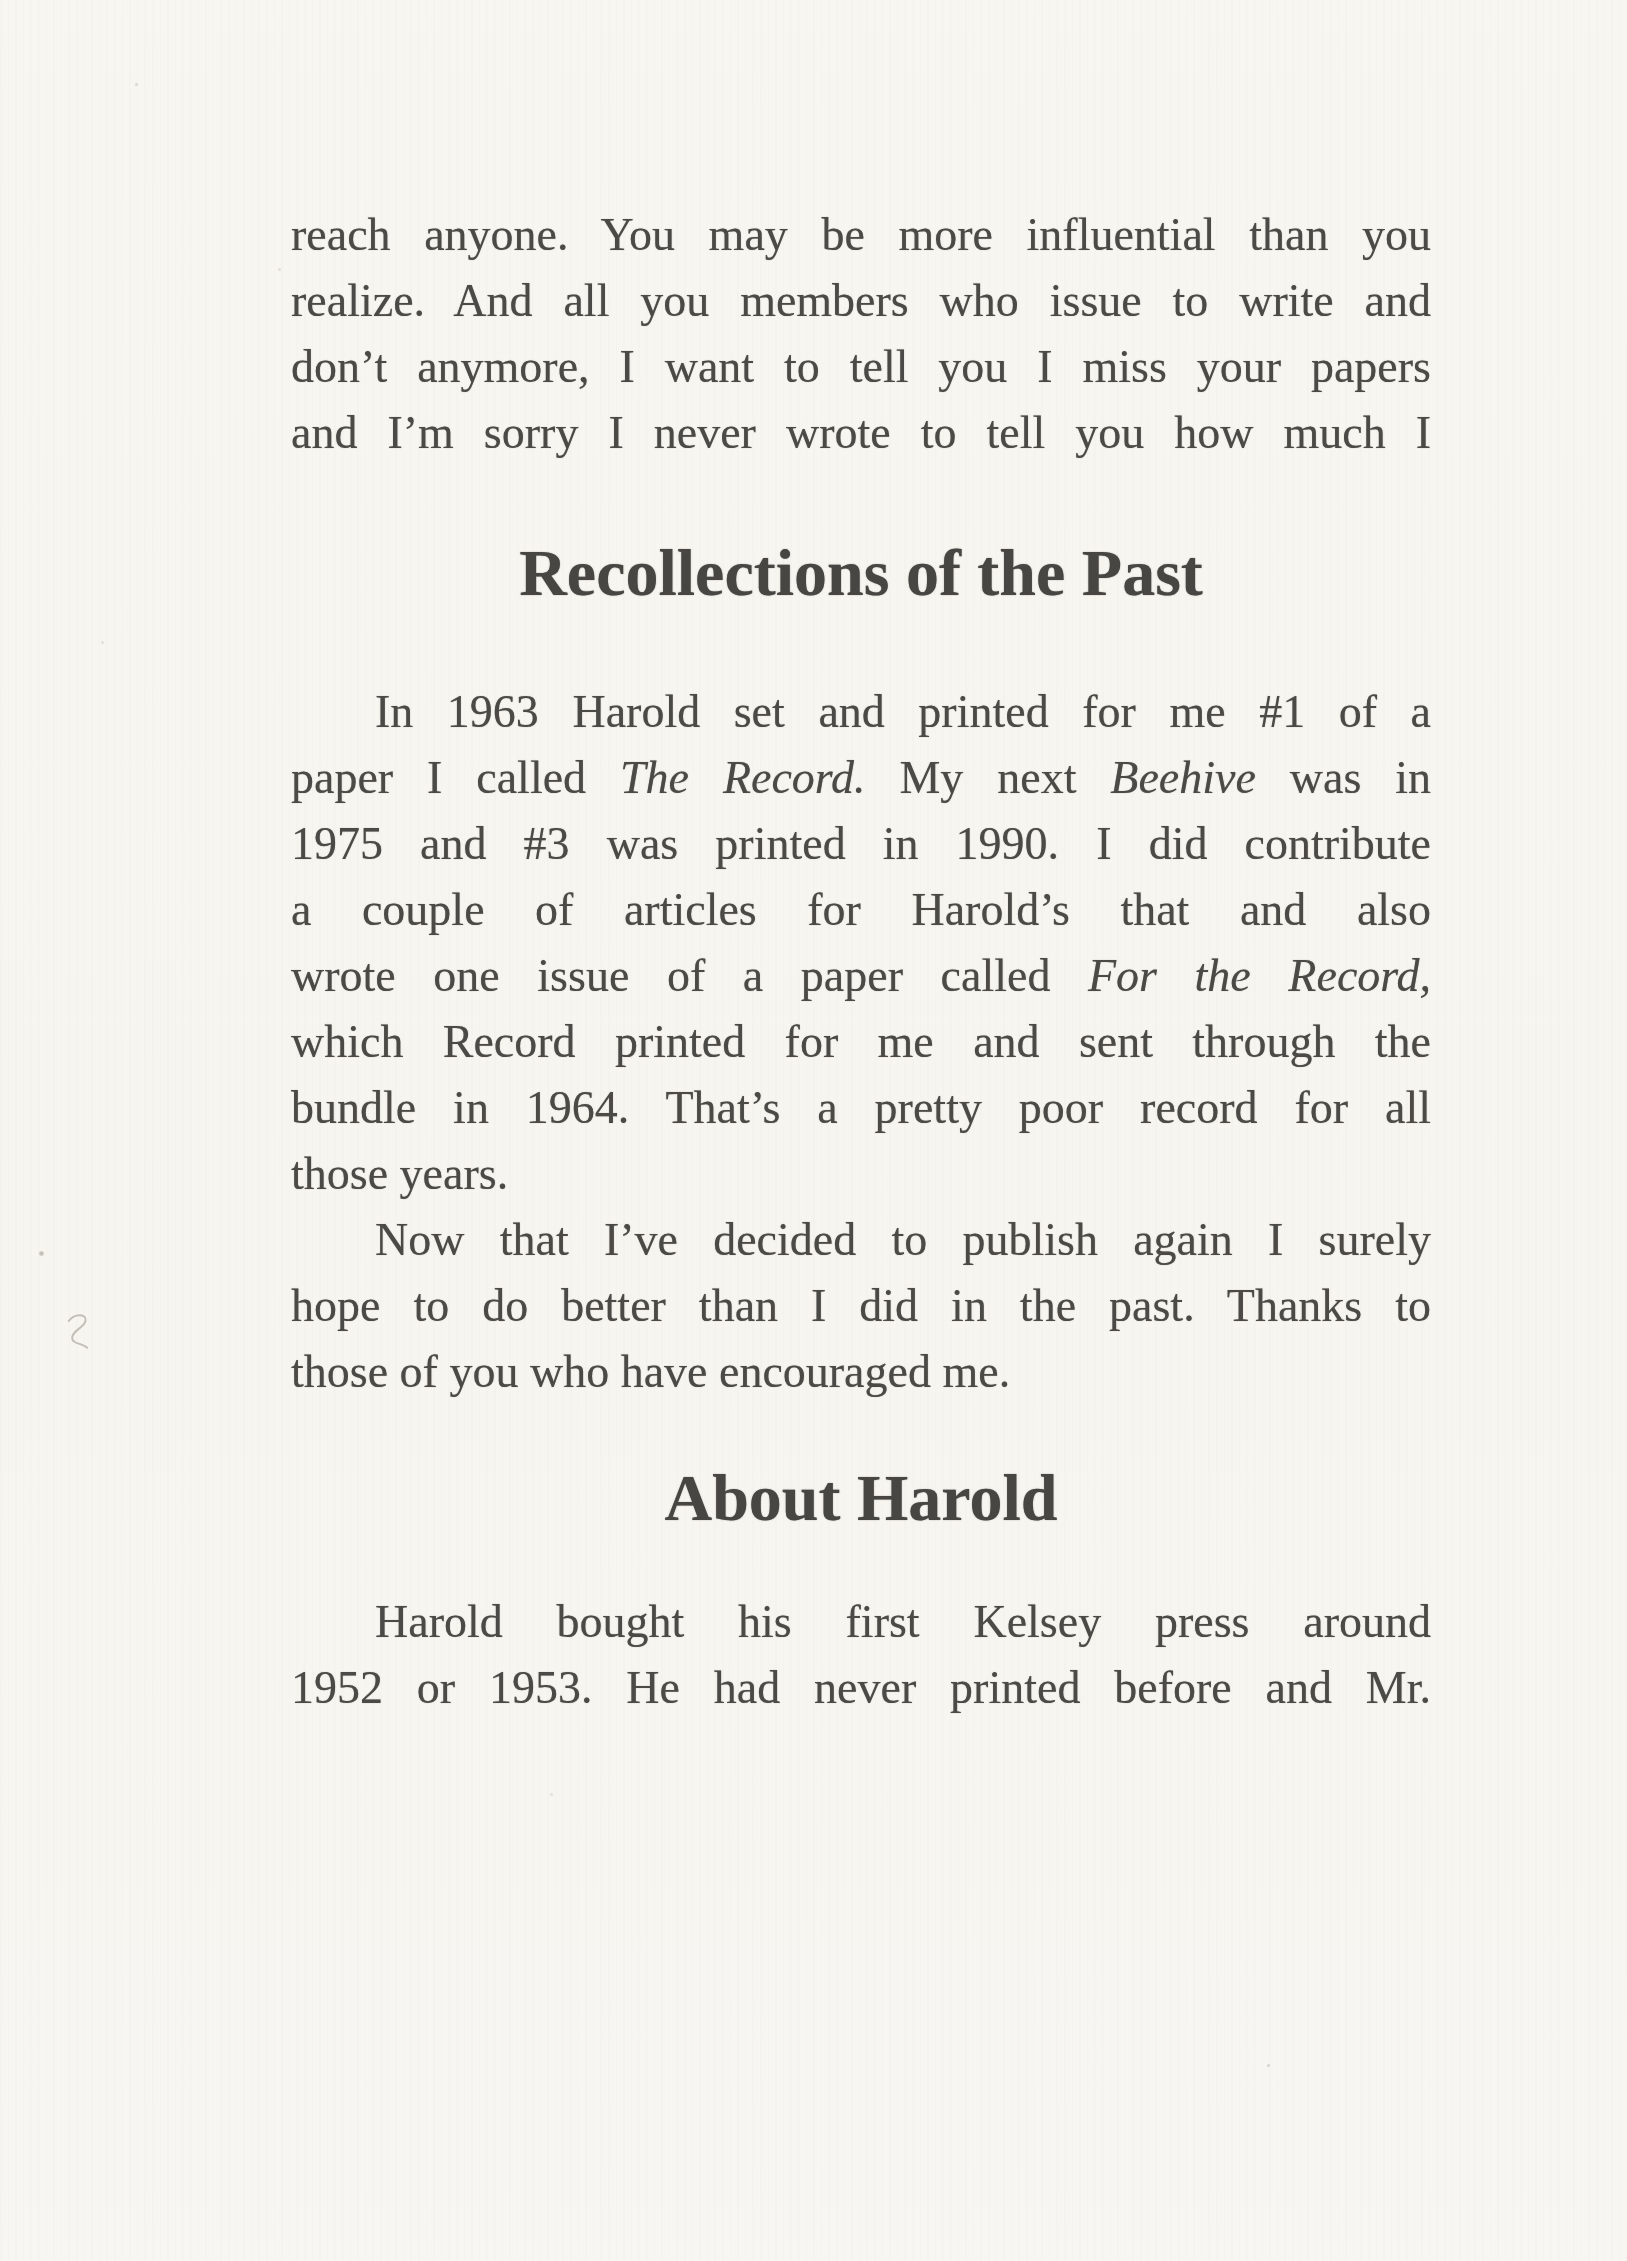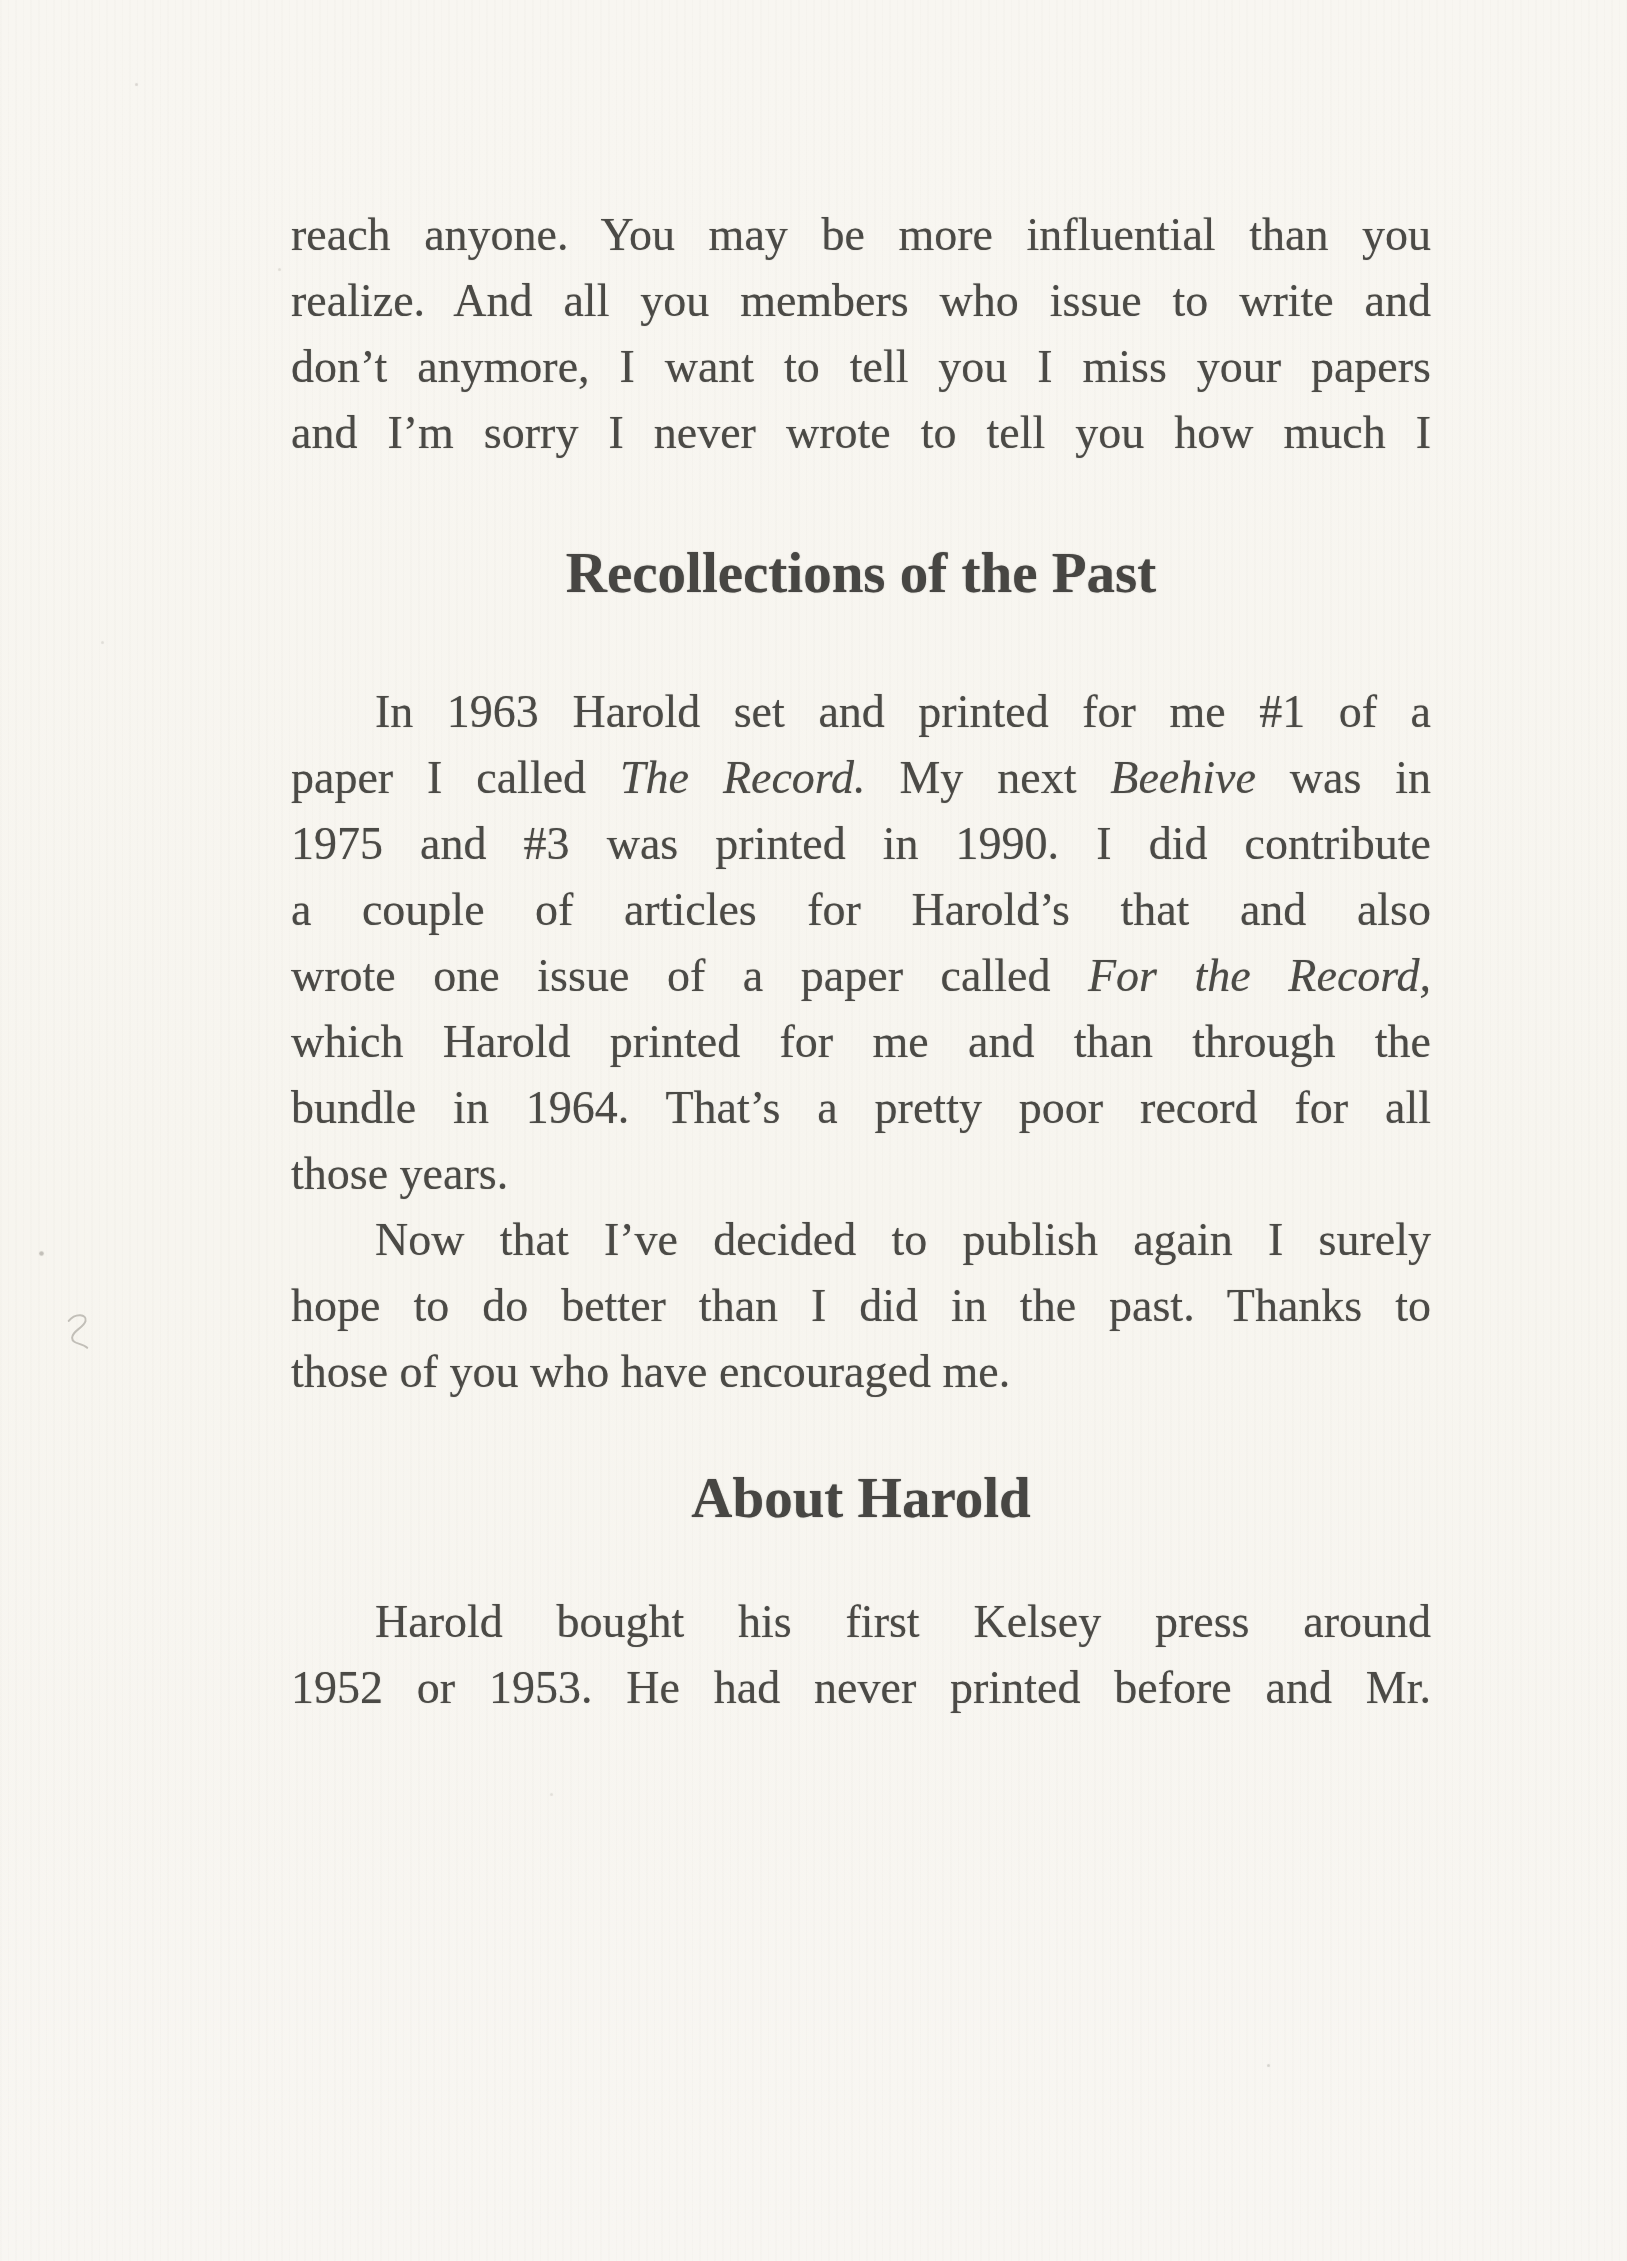--- a/index.html
+++ b/index.html
@@ -25,21 +25,21 @@
     line-height: 66px;
     text-shadow: 0 0 1px rgba(75,74,70,0.55);
   }
   .para { margin: 0; }
   .para-first { margin-top: 202px; }
   .line { text-align: justify; text-align-last: justify; white-space: normal; }
   .line.last { text-align-last: left; }
   .line.indent { text-indent: 84px; }
   .heading {
     margin: 0;
-    font-size: 57px;
+    font-size: 66px;
     line-height: 67px;
     font-weight: bold;
     text-align: center;
     color: #474643;
     text-shadow: 0 0 1.2px rgba(70,69,64,0.6);
   }
   .heading-1 { margin-top: 73px; margin-bottom: 73px; }
   .heading-2 { margin-top: 59px; margin-bottom: 58px; }
   .it { font-style: italic; }
   .pencil-squiggle {
@@ -82,21 +82,21 @@
     </div>
 
     <h2 class="heading heading-1">Recollections of the Past</h2>
 
     <div class="para">
       <div class="line indent"><span>In 1963 Harold set and printed for me #1 of a</span></div>
       <div class="line"><span>paper I called </span><span class="it">The Record.</span><span> My next </span><span class="it">Beehive</span><span> was in</span></div>
       <div class="line"><span>1975 and #3 was printed in 1990. I did contribute</span></div>
       <div class="line"><span>a couple of articles for Harold’s that and also</span></div>
       <div class="line"><span>wrote one issue of a paper called </span><span class="it">For the Record,</span></div>
-      <div class="line"><span>which Harold printed for me and than through the</span></div>
+      <div class="line"><span>which Record printed for me and sent through the</span></div>
       <div class="line"><span>bundle in 1964. That’s a pretty poor record for all</span></div>
       <div class="line last"><span>those years.</span></div>
     </div>
 
     <div class="para">
       <div class="line indent"><span>Now that I’ve decided to publish again I surely</span></div>
       <div class="line"><span>hope to do better than I did in the past. Thanks to</span></div>
       <div class="line last"><span>those of you who have encouraged me.</span></div>
     </div>
 

